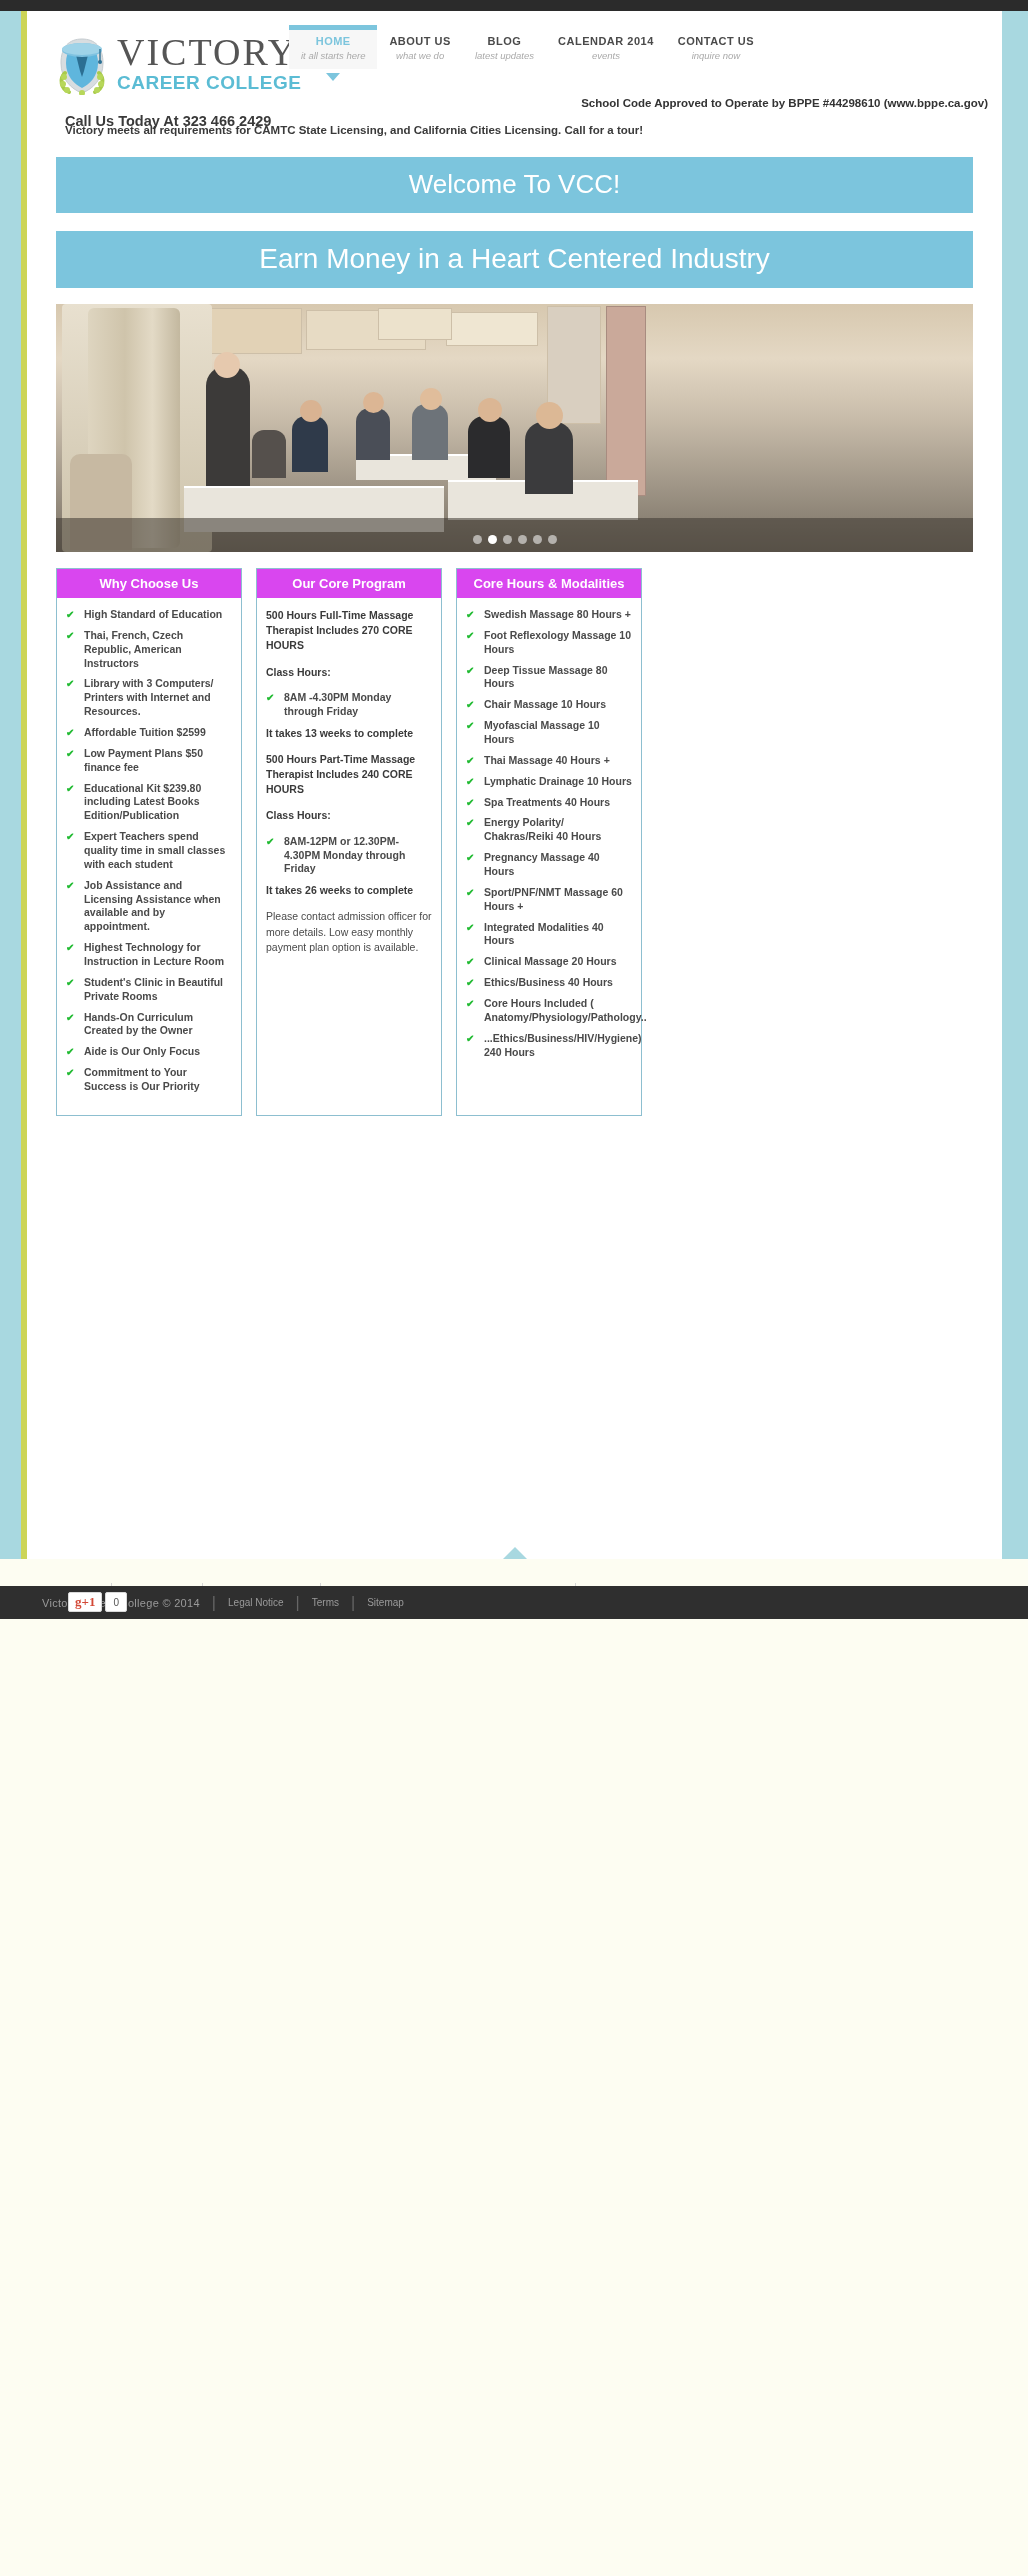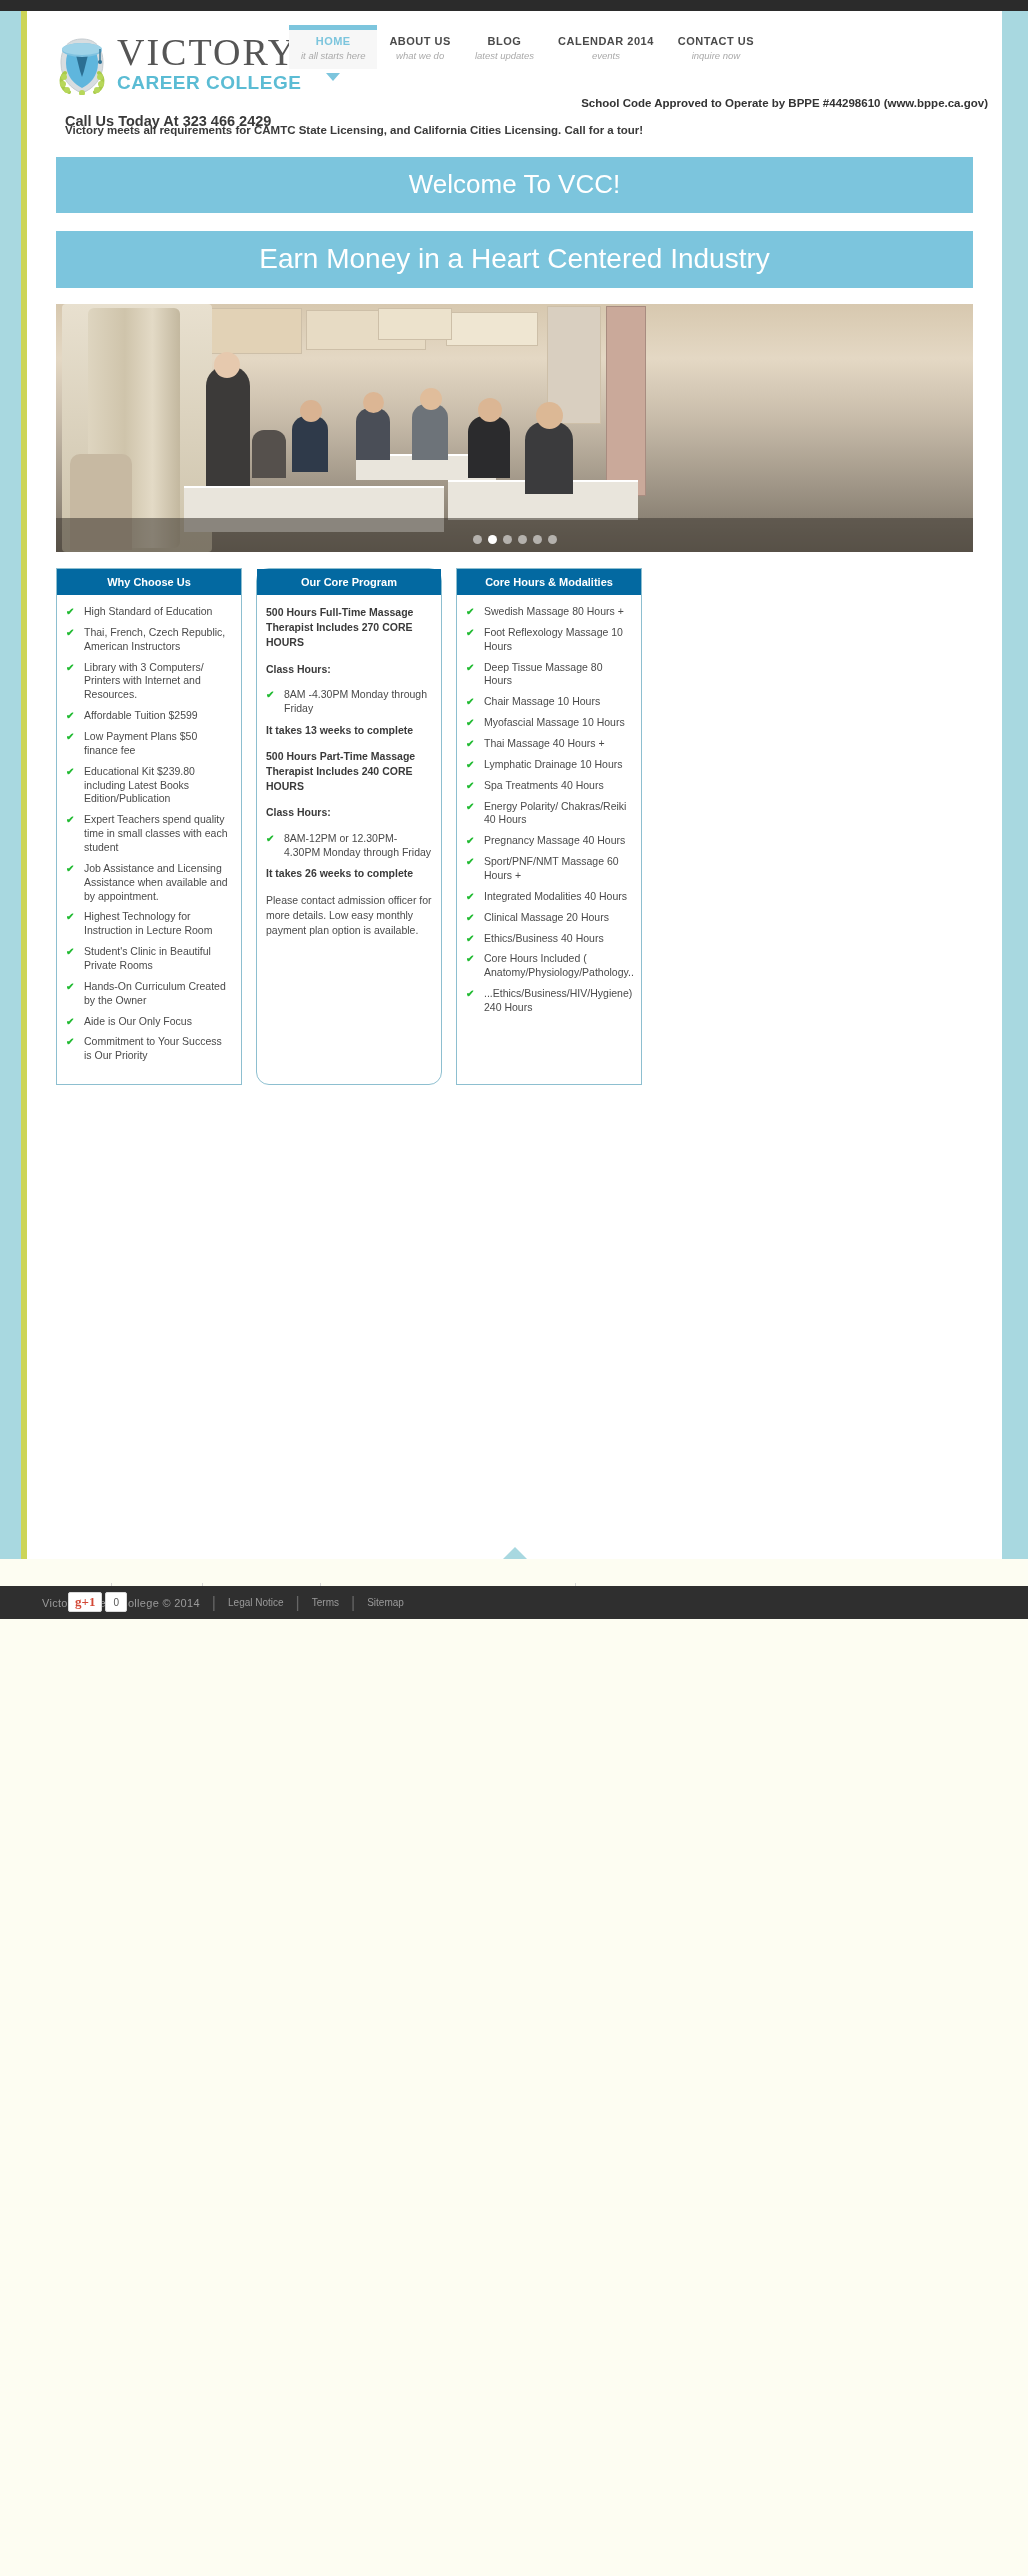--- a/index.html
+++ b/index.html
@@ -154,29 +154,29 @@
   .cols {
     display: flex;
     margin: 16px 29px 0 29px;
     gap: 14px;
   }
   .card {
     border: 1px solid #8dbfd0;
     background: #fff;
   }
   .card.c1 { width: 186px; }
-  .card.c2 { width: 186px; border-radius: 13px; }
+  .card.c2 { width: 186px; }
   .card.c3 { width: 186px; }
   .card-head {
-    background: #0369a1; color: #fff;
-    font-size: 11px; font-weight: bold;
+    background: #d946ef; color: #fff;
+    font-size: 13px; font-weight: bold;
     text-align: center; padding: 7px 4px;
   }
   .card-body { padding: 10px 9px 14px 9px; }
-  ul.ticks { list-style: none; }
+  ul.ticks { list-style: none; font-weight: bold; }
   ul.ticks li {
     position: relative;
     padding-left: 18px;
     margin-bottom: 7px;
     font-size: 10.5px;
     color: #4a4a4a;
     line-height: 1.32;
   }
   ul.ticks li::before {
     content: "\2714";

